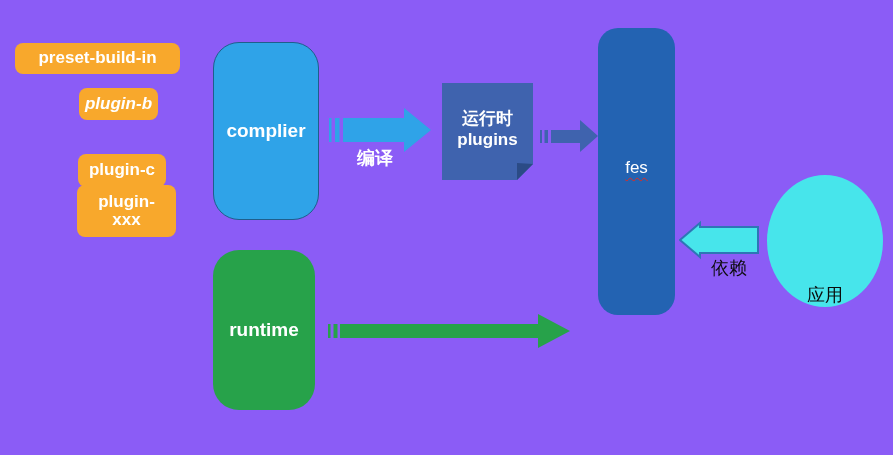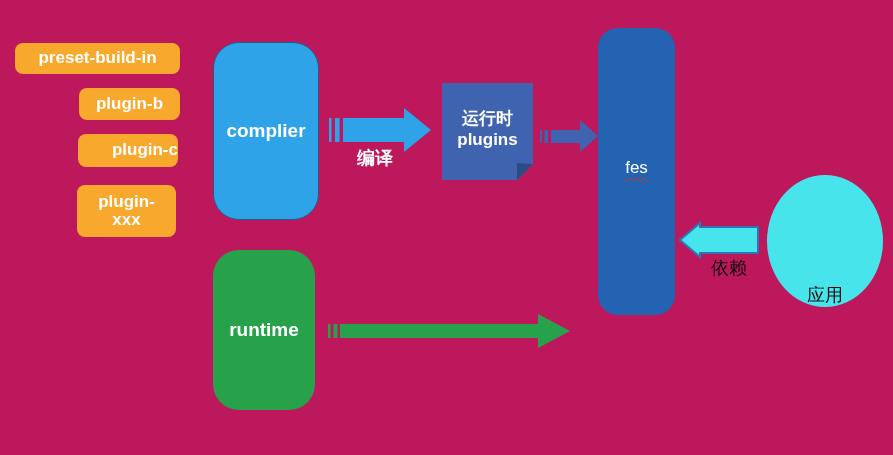--- a/index.html
+++ b/index.html
@@ -1,20 +1,20 @@
 <!DOCTYPE html>
 <html style="--orange: #F8A82C; --light-blue: #2FA3E8; --navy-border: #1F5E8C; --mid-blue: #3F63AE; --fold-blue: #2B4B86; --dark-blue: #2363B2; --green: #27A24A; --cyan: #47E5EB; --depend-border: #2E75B6; --spell-red: #E02B20; --text-white: #FFFFFF; --text-black: #0B0B0B;"><head>
 <meta charset="utf-8">
 <style>
   html, body { margin: 0; padding: 0; background: #ffffff; }
   #stage {
     position: relative;
     width: 893px;
     height: 455px;
-    background: #be185d;
+    background: #8b5cf6;
     overflow: hidden;
     font-family: "Liberation Sans", "DejaVu Sans", sans-serif;
   }
   .abs { position: absolute; }
 
   
   .badge {
     position: absolute;
     background: var(--orange);
     border-radius: 8px;
@@ -114,24 +114,24 @@
   }
 </style>
 </head>
 <body>
 
 <div id="stage">
 
   <div class="badge" style="left:15px; top:43px; width:165px; height:31px;">
     <span>preset-build-in</span>
   </div>
-  <div class="badge" style="left:79px; top:88px; width:101px; height:32px;">
+  <div class="badge" style="left:79px; top:88px; width:79px; height:32px;font-style:italic;">
     <span>plugin-b</span>
   </div>
-  <div class="badge" style="left:78px; top:134px; width:100px; height:33px;justify-content:flex-end;">
+  <div class="badge" style="left:78px; top:154px; width:88px; height:33px;">
     <span>plugin-c</span>
   </div>
   <div class="badge" style="left:77px; top:185px; width:99px; height:52px;">
     <span class="badge-wrap-label">plugin-xxx</span>
   </div>
 
   <div class="node node-complier">
     <span>complier</span>
   </div>
 

